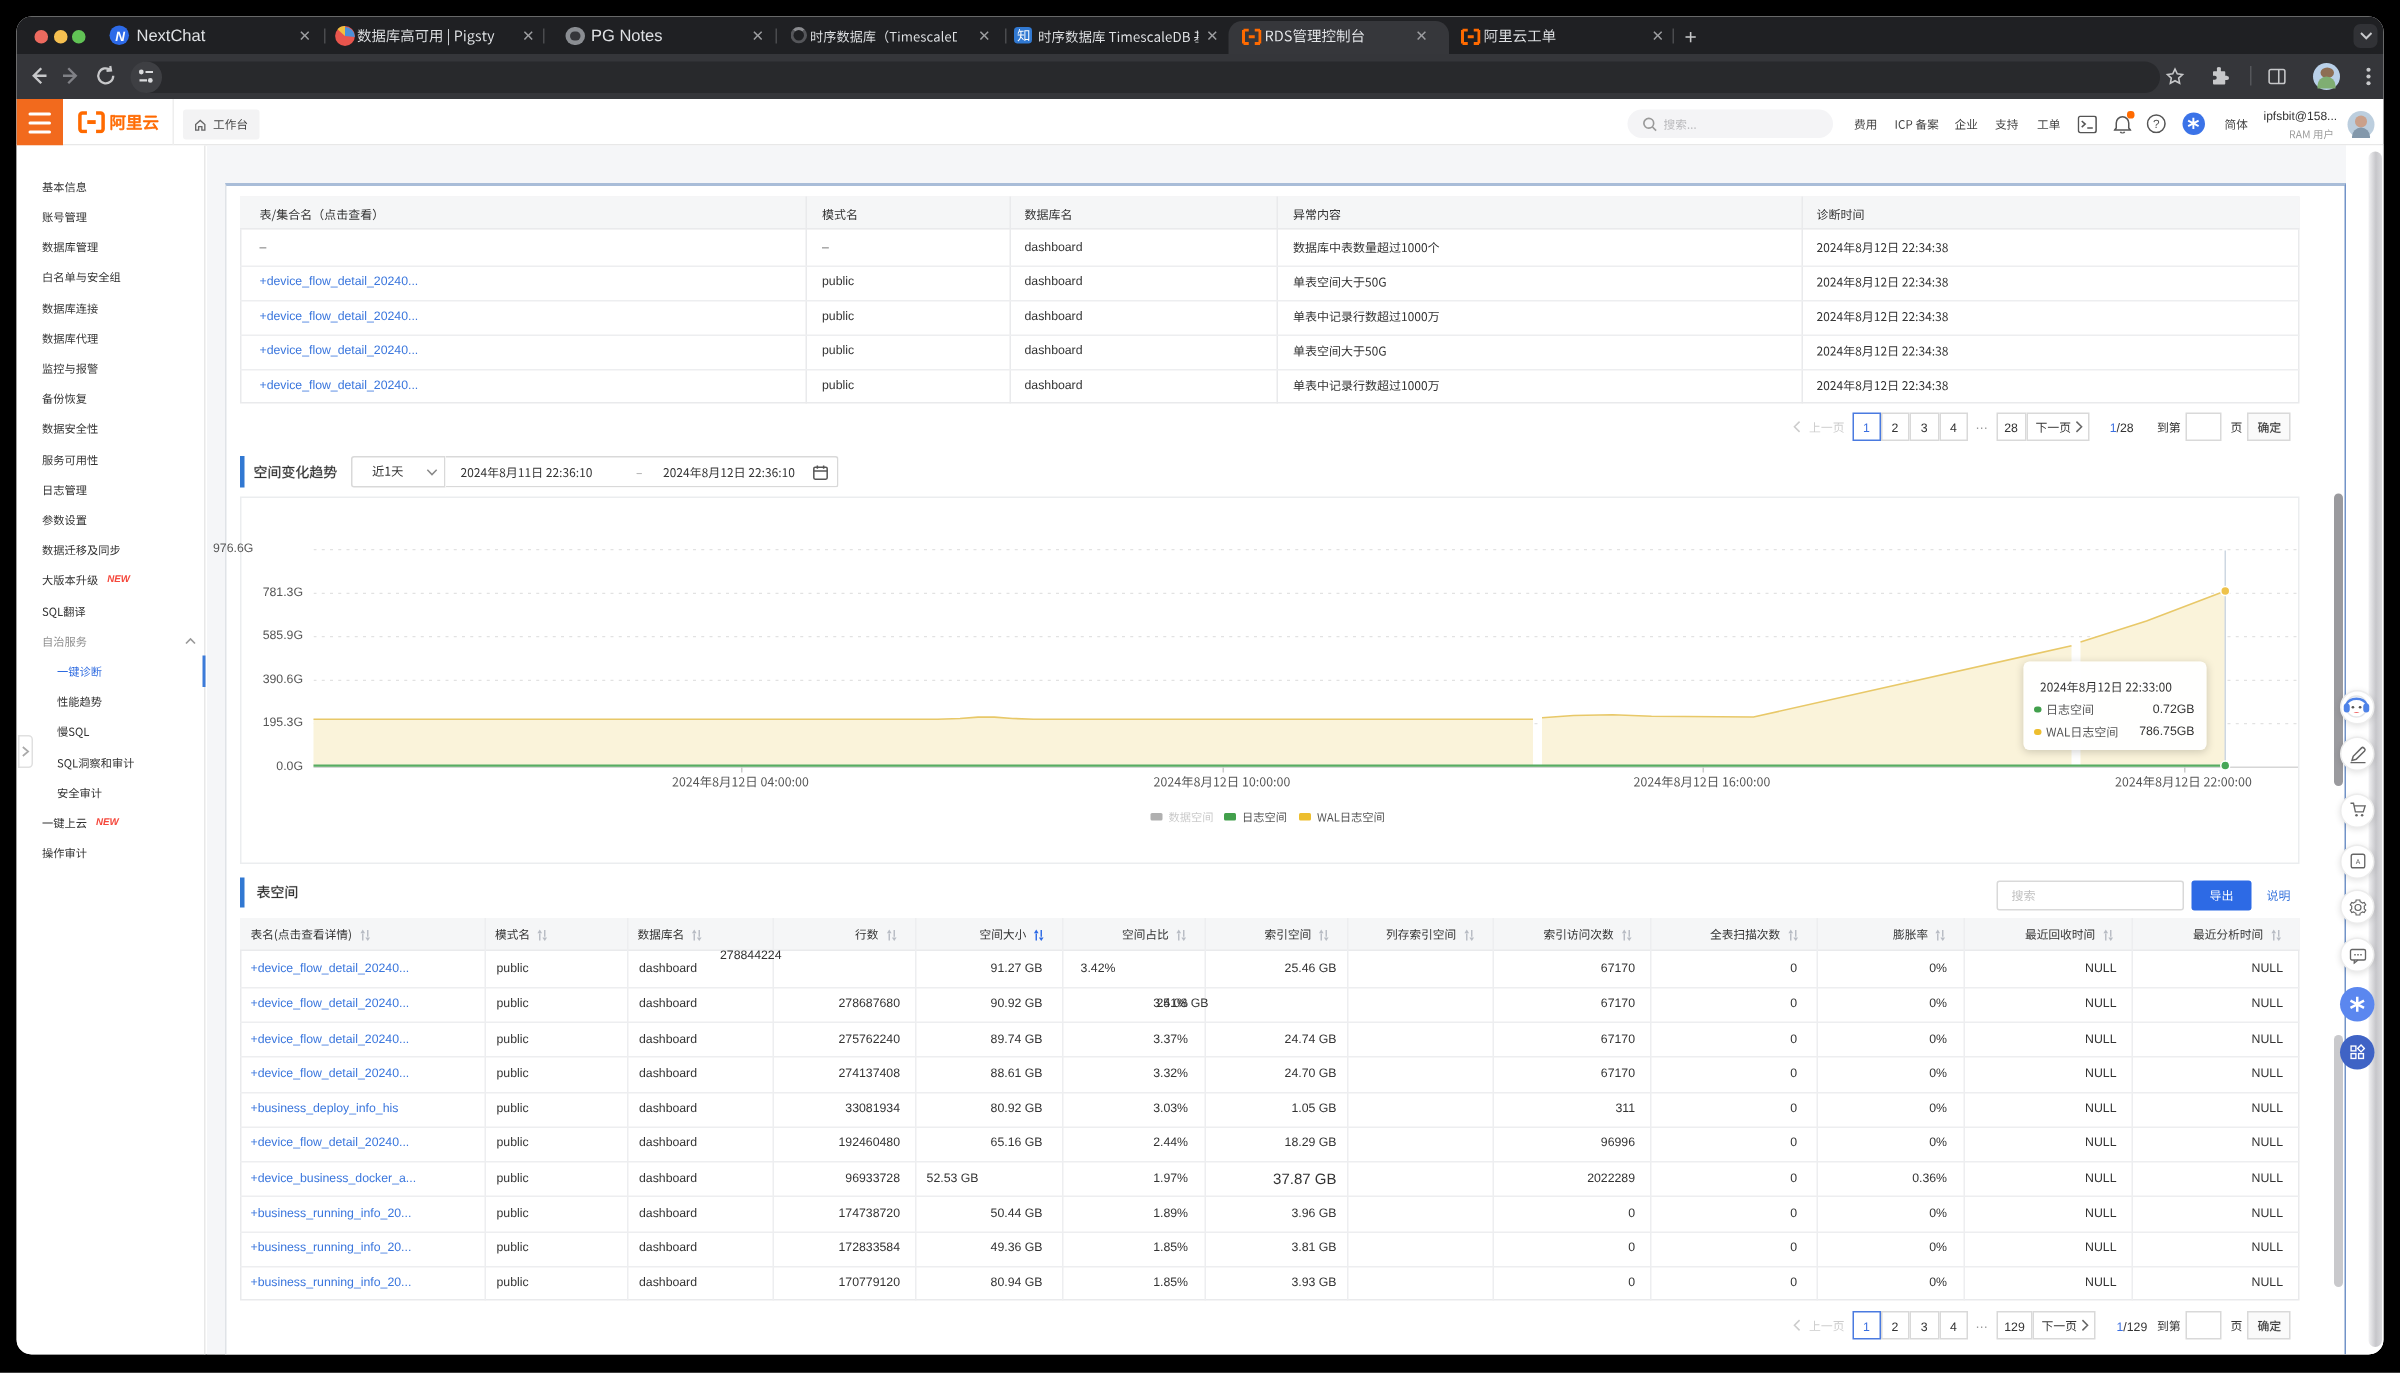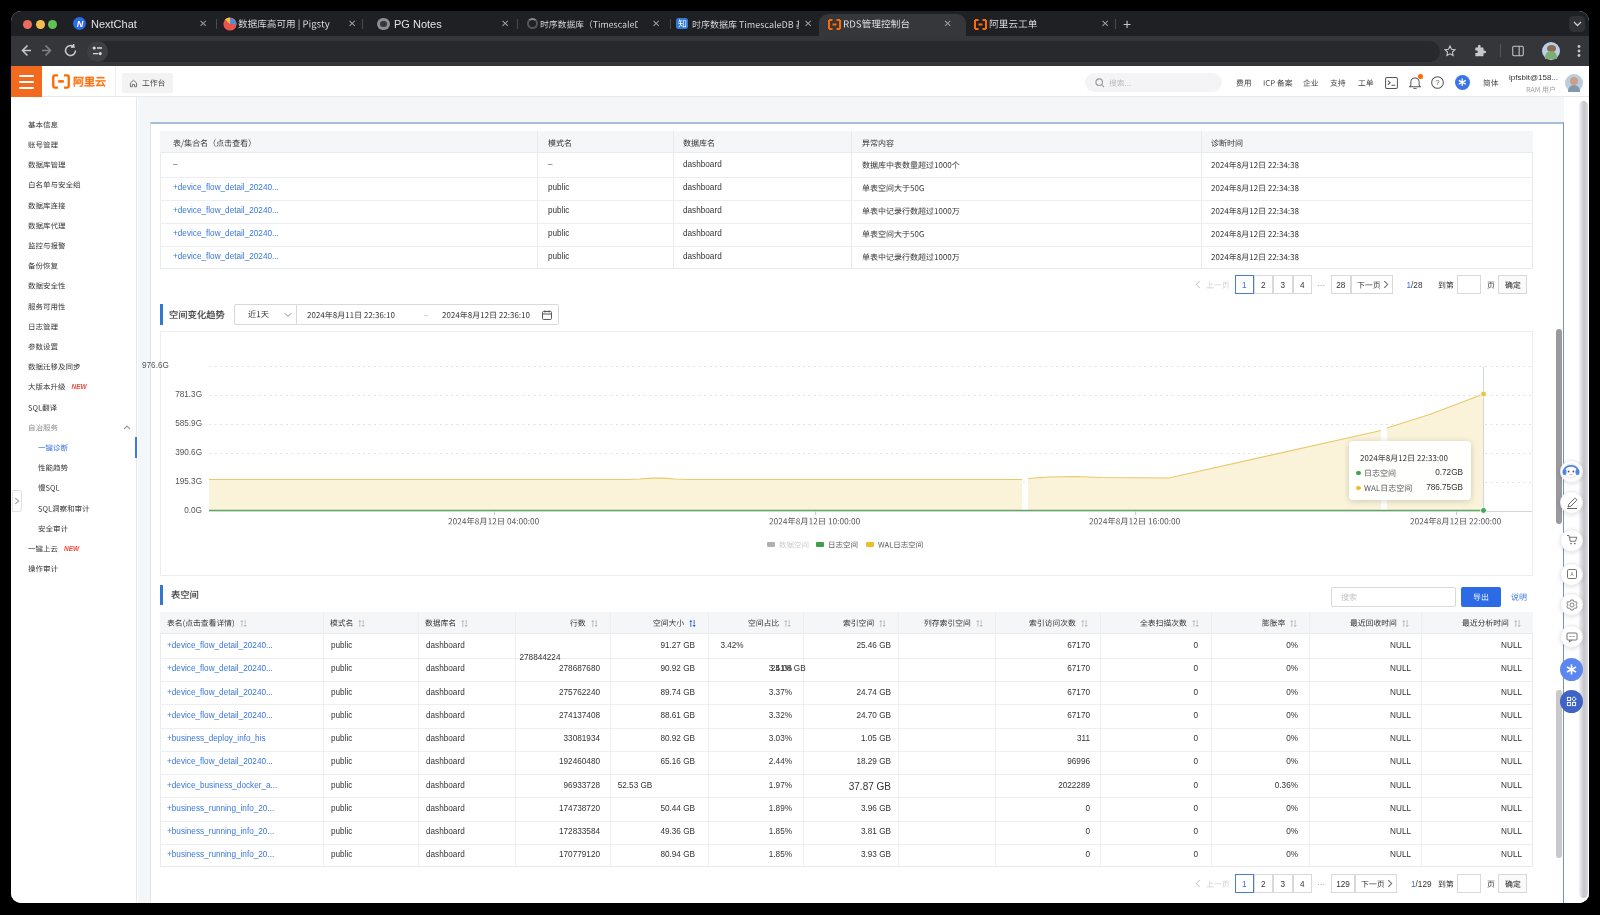--- a/index.html
+++ b/index.html
@@ -1355,21 +1355,21 @@
     <svg class="a" style="left:1503.0px;top:607.5px" width="7" height="9" viewBox="0 0 8 10">
       <path d="M2.1 3.6 L2.1 9" stroke="#b8bcc4" stroke-width="1.1"></path>
       <path d="M2.1 0.6 L0.3 3.4 L3.9 3.4 Z" fill="#b8bcc4"></path>
       <path d="M5.9 1 L5.9 6.2" stroke="#b8bcc4" stroke-width="1.1"></path>
       <path d="M5.9 9.4 L4.1 6.7 L7.7 6.7 Z" fill="#b8bcc4"></path>
     </svg>
     <div class="a" style="left:149px;top:646.8px;width:1373px;height:1px;background:#edeef0"></div>
     <div class="tx" style="left:156.0px;top:630.1px;font-size:8.2px;color:#3a76dd">+device_flow_detail_20240...</div>
     <div class="tx" style="left:320.0px;top:630.1px;font-size:8.2px;color:#333">public</div>
     <div class="tx" style="left:415.0px;top:630.1px;font-size:8.2px;color:#333">dashboard</div>
-    <div class="tx" style="left:469.0px;top:642px;font-size:8.2px;color:#333;width:120px;text-align:center">278844224</div>
+    <div class="tx" style="left:469.0px;top:621px;font-size:8.2px;color:#333;width:120px;text-align:left">278844224</div>
     <div class="tx" style="left:564.0px;top:630.1px;font-size:8.2px;color:#333;width:120px;text-align:right">91.27 GB</div>
     <div class="tx" style="left:661.0px;top:630.1px;font-size:8.2px;color:#333;width:120px;text-align:center">3.42%</div>
     <div class="tx" style="left:760.0px;top:630.1px;font-size:8.2px;color:#333;width:120px;text-align:right">25.46 GB</div>
     <div class="tx" style="left:959.0px;top:630.1px;font-size:8.2px;color:#333;width:120px;text-align:right">67170</div>
     <div class="tx" style="left:1067.0px;top:630.1px;font-size:8.2px;color:#333;width:120px;text-align:right">0</div>
     <div class="tx" style="left:1167.0px;top:630.1px;font-size:8.2px;color:#333;width:120px;text-align:right">0%</div>
     <div class="tx" style="left:1280.0px;top:630.1px;font-size:8.2px;color:#333;width:120px;text-align:right">NULL</div>
     <div class="tx" style="left:1391.0px;top:630.1px;font-size:8.2px;color:#333;width:120px;text-align:right">NULL</div>
     <div class="a" style="left:149px;top:670.0px;width:1373px;height:1px;background:#edeef0"></div>
     <div class="tx" style="left:156.0px;top:653.4px;font-size:8.2px;color:#3a76dd">+device_flow_detail_20240...</div>

